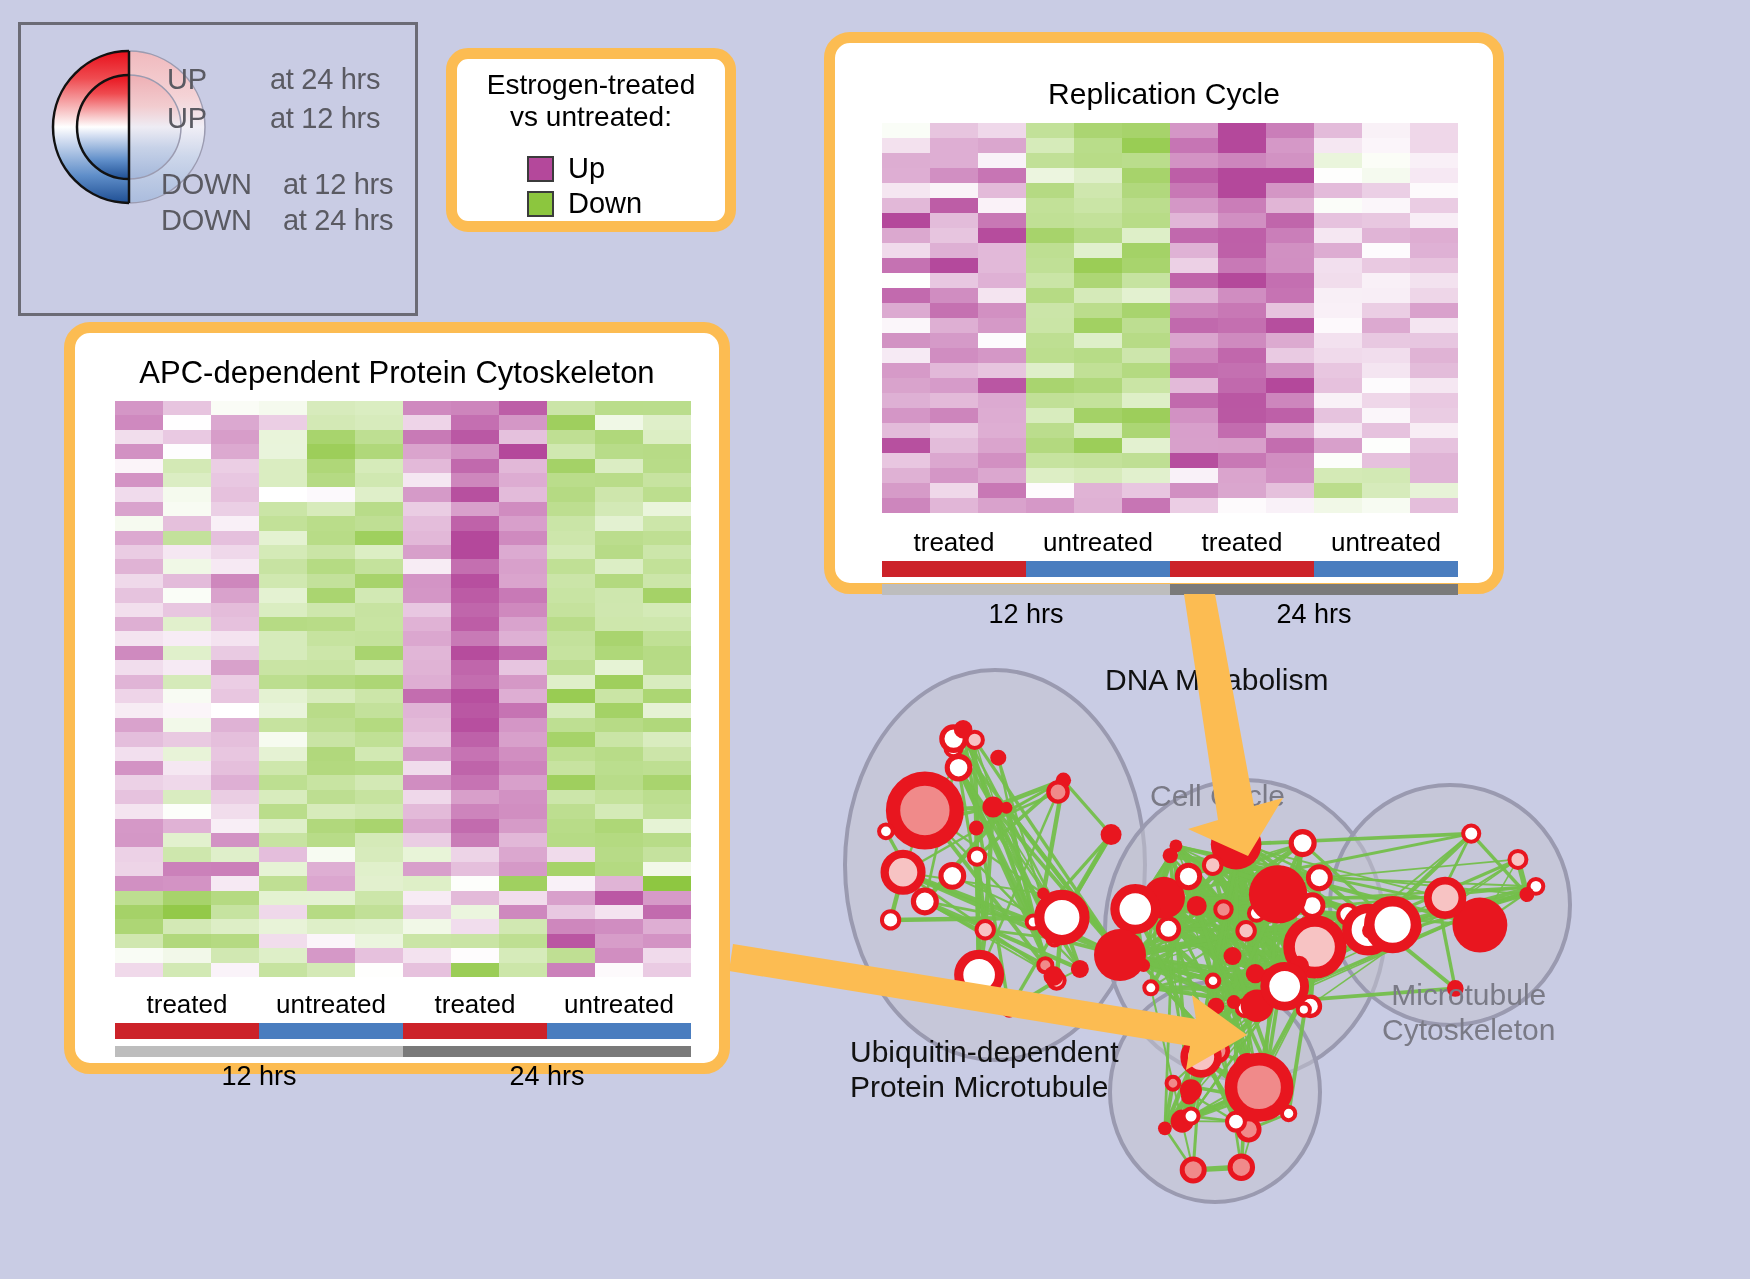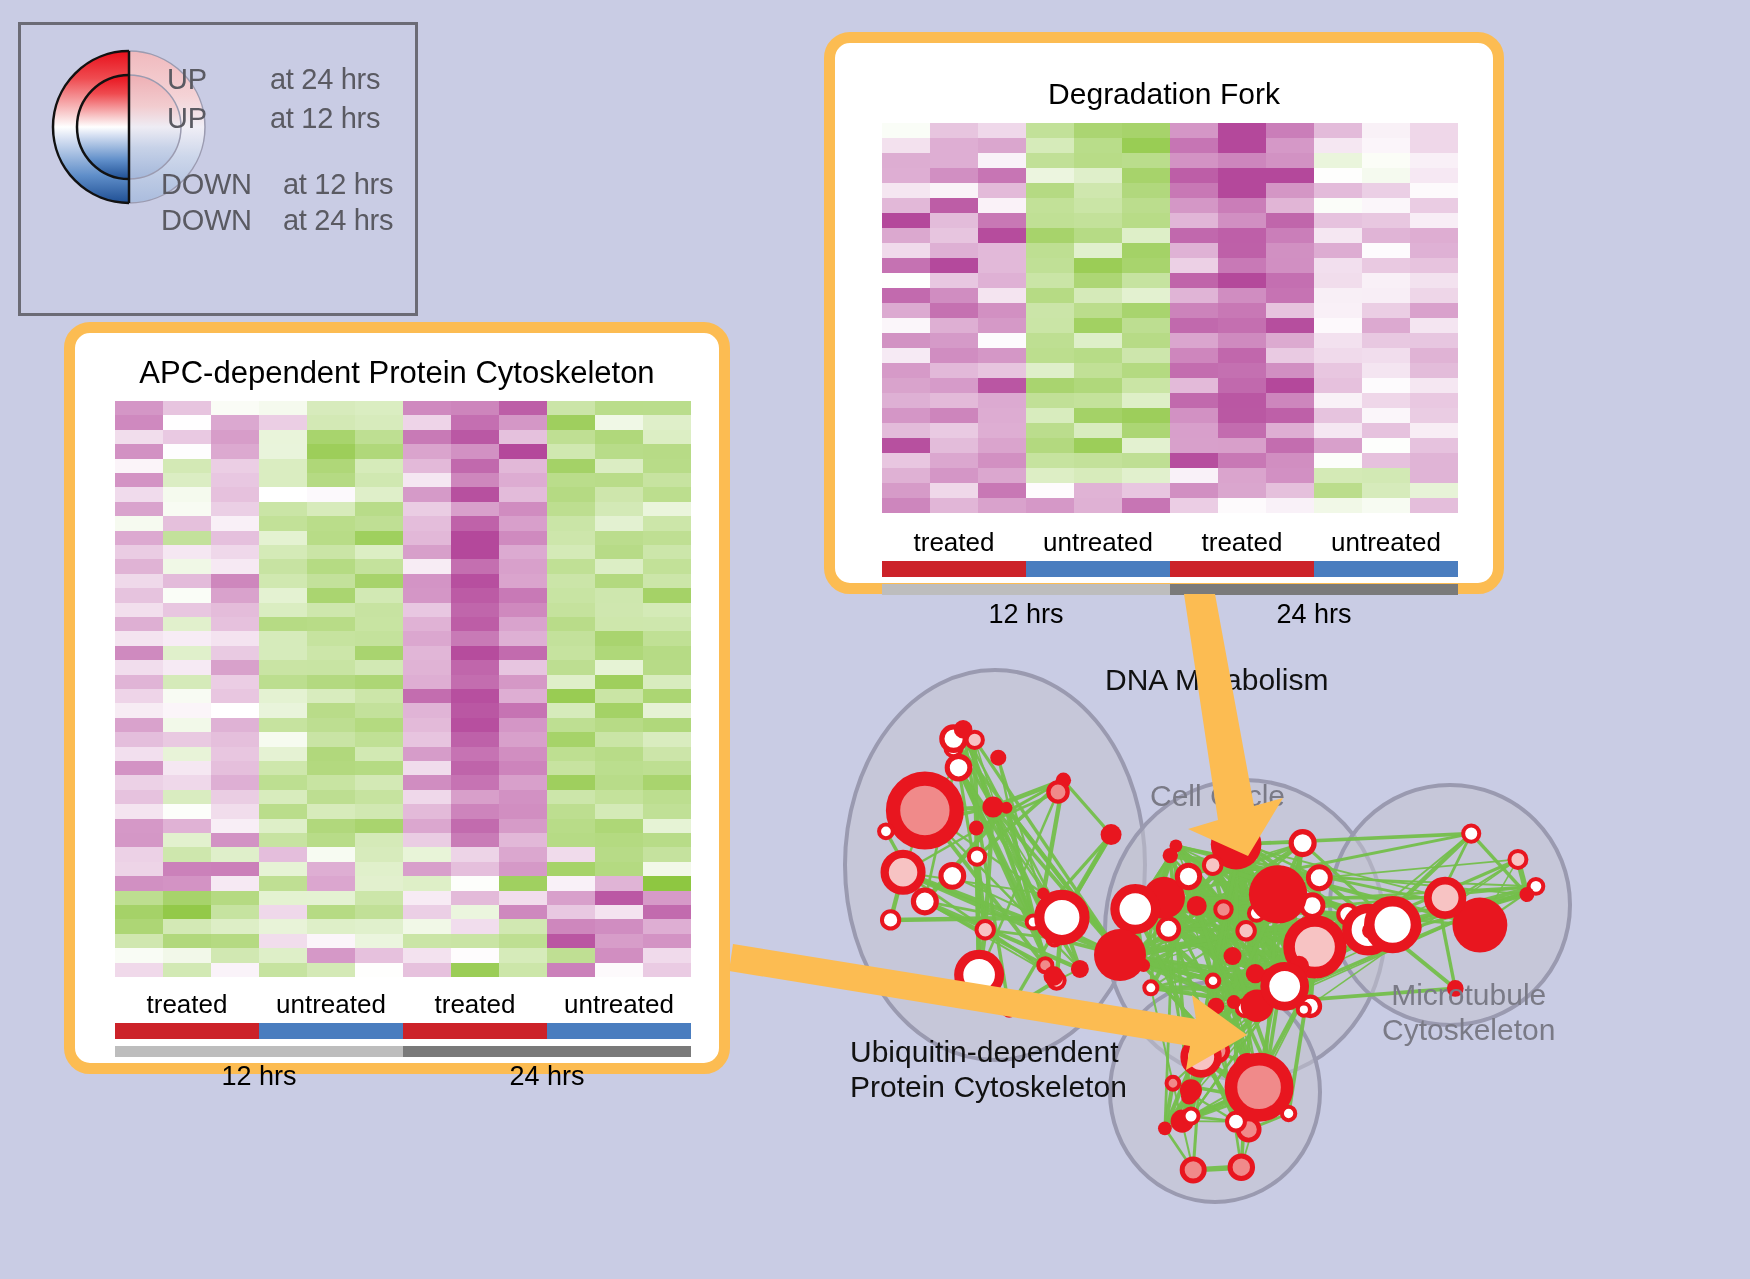--- a/index.html
+++ b/index.html
@@ -143,23 +143,39 @@
     <div class="cw-text cw-up24">UP</div>
     <div class="cw-text cw-at24">at 24 hrs</div>
     <div class="cw-text cw-up12">UP</div>
     <div class="cw-text cw-at12">at 12 hrs</div>
     <div class="cw-text cw-down12">DOWN</div>
     <div class="cw-text cw-atd12">at 12 hrs</div>
     <div class="cw-text cw-down24">DOWN</div>
     <div class="cw-text cw-atd24">at 24 hrs</div>
   </div>
 
+  <div class="panel" id="estrogen-legend">
+    <div class="ltitle">
+      <div>Estrogen-treated</div>
+      <div>vs untreated:</div>
+    </div>
+    <div class="legend-rows" id="estrogen-legend-rows">
+        <div class="legend-row">
+          <span class="swatch" style="background: rgb(180, 72, 155);"></span>
+          <span class="lbl">Up</span>
+        </div>
+        <div class="legend-row">
+          <span class="swatch" style="background: rgb(140, 198, 62);"></span>
+          <span class="lbl">Down</span>
+        </div>
+      </div>
+  </div>
 
   <div class="panel" id="replication-fork-panel">
-    <div class="panel-title">Degradation Fork</div>
+    <div class="panel-title">Replication Cycle</div>
     <div class="heatmap" id="rf-heatmap" style="grid-template-columns: repeat(12, 1fr); grid-template-rows: repeat(26, 1fr);">
         <i style="background: rgb(250, 253, 247);"></i>
         <i style="background: rgb(231, 197, 223);"></i>
         <i style="background: rgb(239, 216, 234);"></i>
         <i style="background: rgb(194, 225, 153);"></i>
         <i style="background: rgb(171, 213, 114);"></i>
         <i style="background: rgb(167, 211, 107);"></i>
         <i style="background: rgb(212, 150, 198);"></i>
         <i style="background: rgb(180, 72, 155);"></i>
         <i style="background: rgb(202, 126, 185);"></i>
@@ -1473,21 +1489,21 @@
           <circle cx="413.8429943882665" cy="417.133233361743" r="6.030889917695474" fill="#f08a8a" stroke="#e8161f" stroke-width="4"></circle>
           <circle cx="469.063286272183" cy="487.24499905228237" r="28.145061728395063" fill="#f08a8a" stroke="#e8161f" stroke-width="12.66527777777778"></circle>
           <circle cx="330" cy="355" r="26" fill="#e8161f"></circle>
         </g>
       </svg>
     <div class="net-label" id="label-dna-metabolism">DNA Metabolism</div>
     <div class="net-label" id="label-cell-cycle">Cell Cycle</div>
     <div class="net-label" id="label-microtubule">Microtubule
 Cytoskeleton</div>
     <div class="net-label" id="label-ubiquitin">Ubiquitin-dependent
-Protein Cytoskeleton</div>
+Protein Microtubule</div>
   </div>
 
   <svg class="arrow" style="left:0;top:0;width:1750px;height:1279px;pointer-events:none;">
 
     <polygon fill="#fcbc52" points="1184,594 1215,594 1254,806 1283,798 1248,856 1188,829 1218,820"></polygon>
 
     <polygon fill="#fcbc52" points="733,944 1196,1019 1192,995 1247,1035 1186,1070 1190,1046 729,971"></polygon>
   </svg>
 
 </div>

